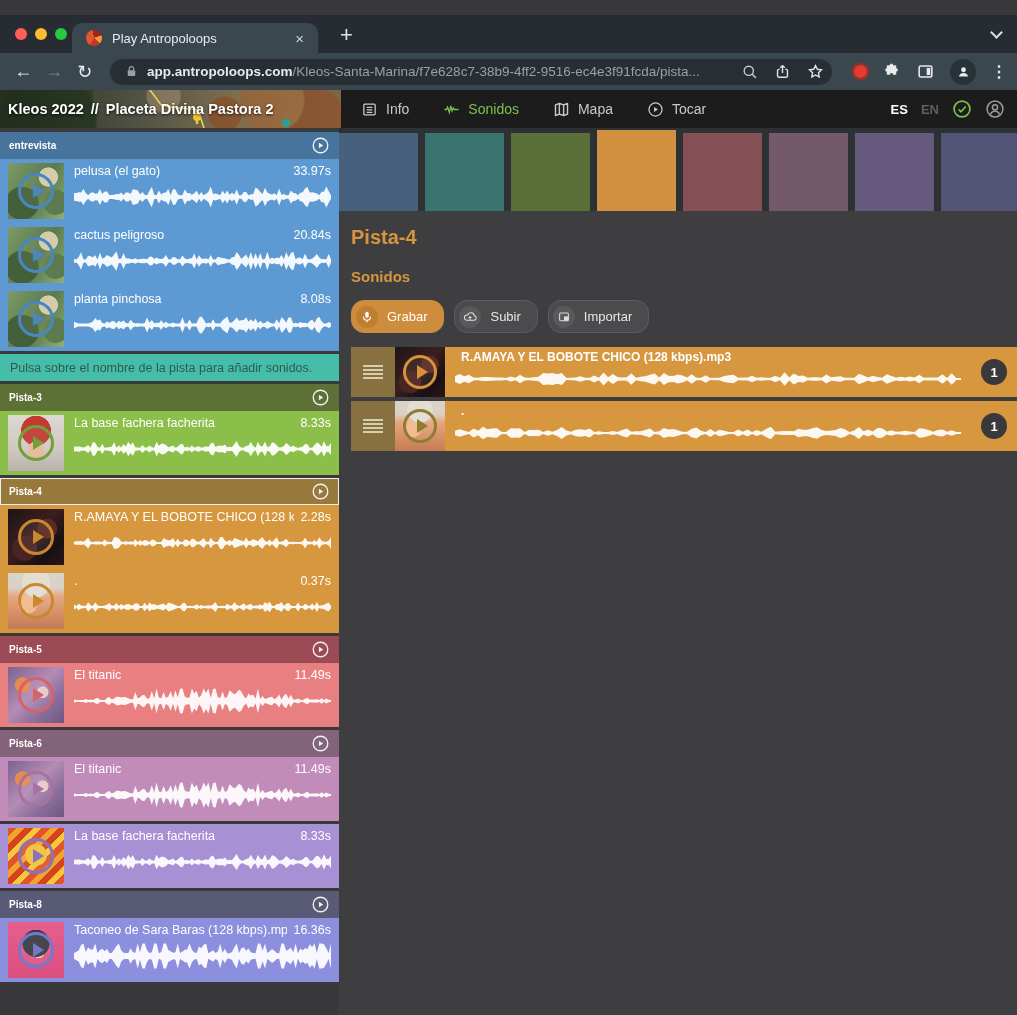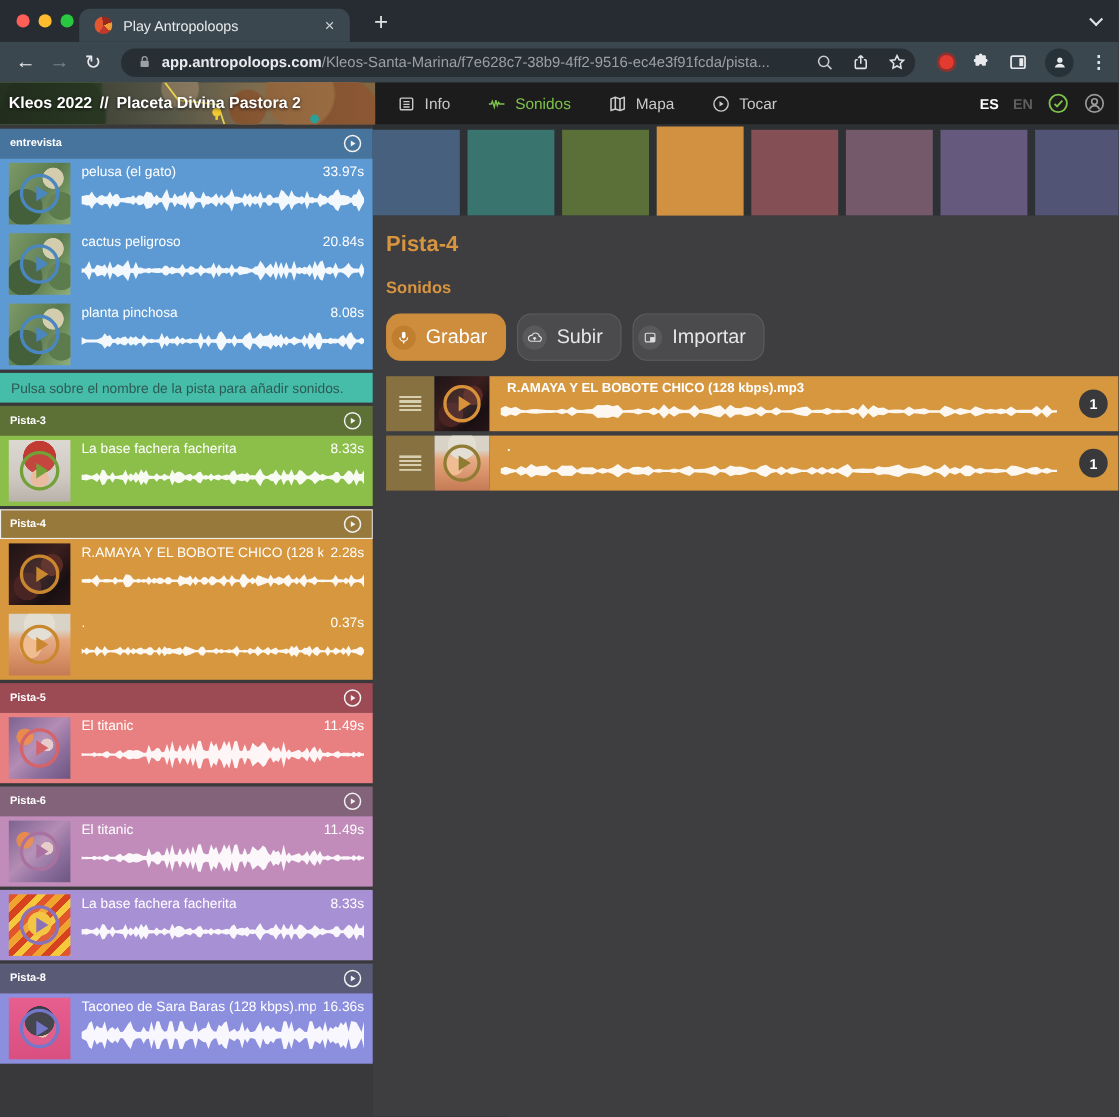--- a/index.html
+++ b/index.html
@@ -1,21 +1,21 @@
 <!DOCTYPE html>
 <html><head>
 <meta charset="utf-8">
 <style>
   * { margin:0; padding:0; box-sizing:border-box; }
   html,body { width:1017px; height:1015px; overflow:hidden; background:#39393b;
     font-family:"Liberation Sans", sans-serif; }
   .screen { width:1017px; height:1015px; display:flex; flex-direction:column; position:relative; }
 
   
-  .tabstrip { height:38px; background:#262c31; display:flex; align-items:flex-end; position:relative; flex:none; }
+  .tabstrip { height:38px; background:#262c31; display:flex; align-items:flex-end; position:relative; flex:none;margin-top:15px; }
   .traffic { position:absolute; left:15px; top:13px; display:flex; gap:8px; }
   .tl { width:12px; height:12px; border-radius:50%; display:inline-block; }
   .tl.red{background:#ff5f57}.tl.yellow{background:#febc2e}.tl.green{background:#28c840}
   .tab { position:absolute; left:72px; top:8px; width:246px; height:30px; background:#3b474f;
     border-radius:10px 10px 0 0; display:flex; align-items:center; padding:0 10px 0 14px; }
   .favicon { width:16px; height:16px; border-radius:50%; flex:none;
     background:conic-gradient(from 210deg,#e2572f 0 140deg,#99281f 140deg 220deg,#f09b3a 220deg 280deg,#c0392b 280deg 360deg); }
   .tab-title { color:#e8eaed; font-size:13px; margin-left:10px; flex:1; white-space:nowrap; overflow:hidden; }
   .tab-close { color:#cfd3d7; font-size:15px; padding:0 4px; cursor:default; }
   .newtab { position:absolute; left:340px; top:6px; color:#dfe3e6; font-size:22px; font-weight:300; line-height:28px; }
@@ -125,21 +125,21 @@
   .main-title { font-size:20px; font-weight:700; margin-bottom:19px; }
   .pill { display:inline-flex; align-items:center; gap:9px; height:28px; border-radius:14px;
     background:#4b4b4d; border:1px solid #5d5d60; color:#dcdcdc; font-size:14px;
     font-family:"Liberation Sans",sans-serif; padding:0 16px 0 4px; }
   .pill .pill-ic { width:22px; height:22px; border-radius:50%; background:#59595c;
     display:flex; align-items:center; justify-content:center; flex:none; }
   .pill .pill-ic svg { width:14px; height:14px; }
   .editrow { margin-bottom:29px; }
   .sub-title { font-size:15px; font-weight:700; margin-bottom:15px; }
   .actions { display:flex; gap:10px; margin-bottom:14px; }
-  .actions .pill { height:43px; border-radius:13px; font-size:18px; color:#e6e6e6; }
+  .actions .pill { height:33px; border-radius:13px; font-size:13px; color:#e6e6e6; }
   .actions .pill.primary { background:#cd8d3c; border-color:#cd8d3c; color:#fff; }
   .rows { display:flex; flex-direction:column; gap:4px; }
   .mrow { display:flex; height:50px; }
   .mrow-handle { width:44px; flex:none; display:flex; align-items:center; justify-content:center; }
   .bars { width:20px; height:14px; background:repeating-linear-gradient(180deg,#d8cfae 0 2px, transparent 2px 4px); }
   .mrow .thumb { width:50px; height:50px; }
   .mrow .playov { width:34px; height:34px; margin:-17px 0 0 -17px; border-width:3px; }
   .mrow-main { flex:1; position:relative; min-width:0; }
   .mrow-label { position:absolute; left:16px; top:3px; right:50px; color:#fff; font-size:12px; font-weight:700;
     white-space:nowrap; overflow:hidden; }

